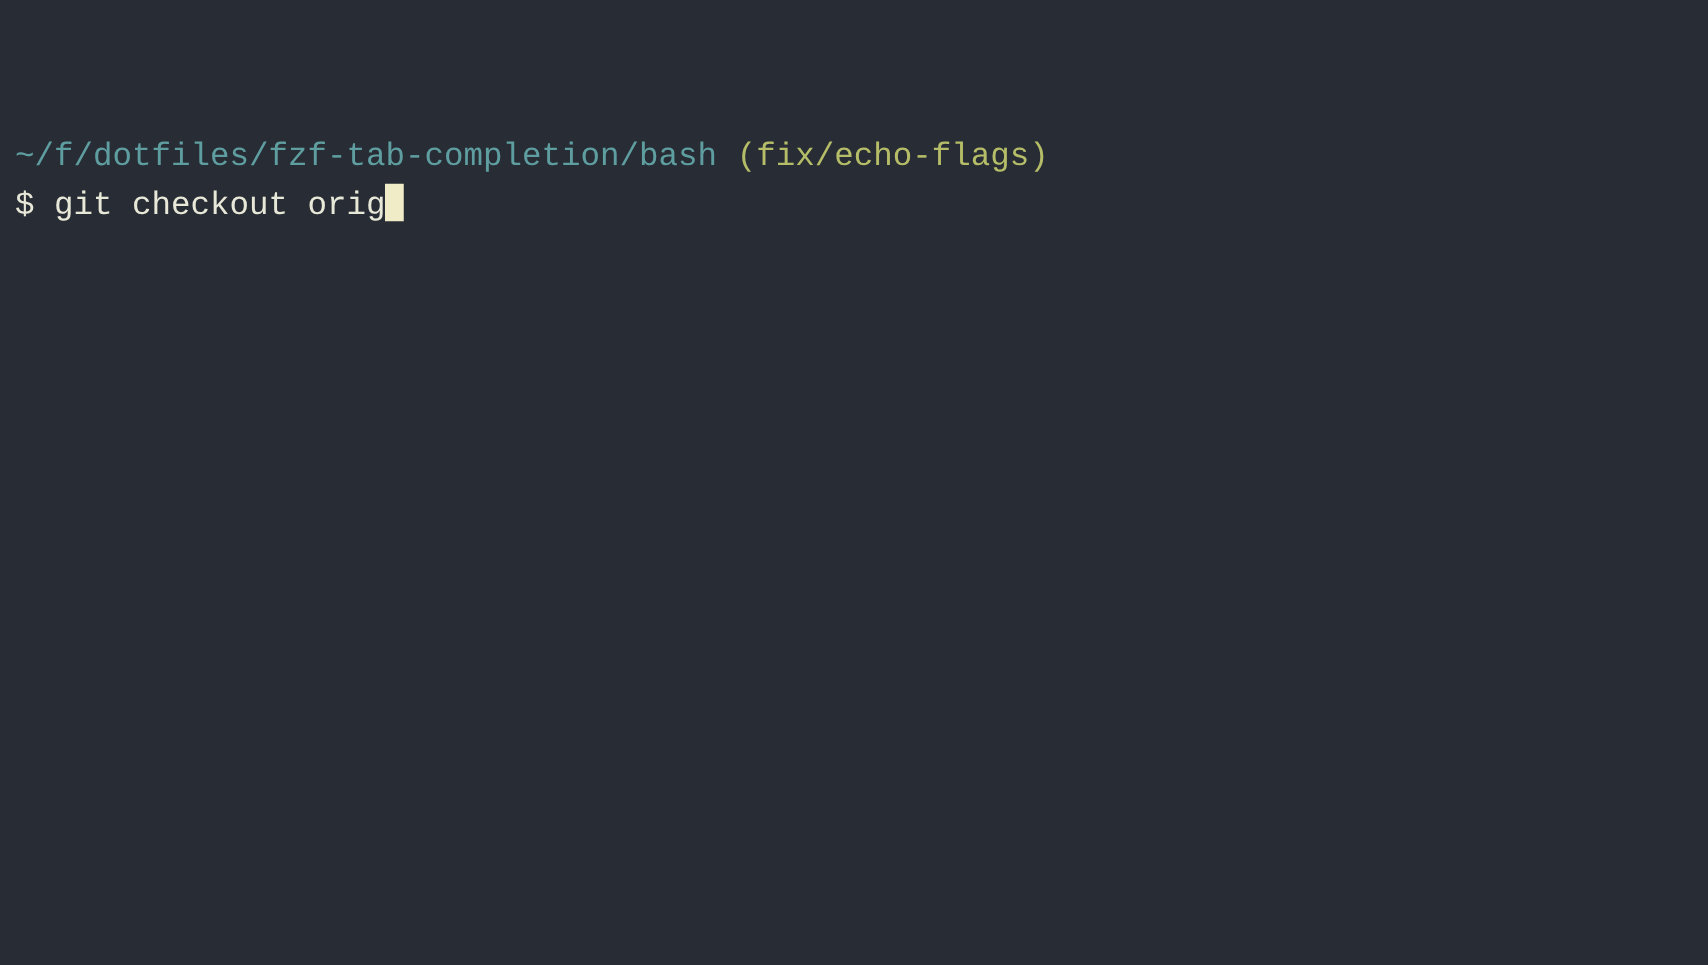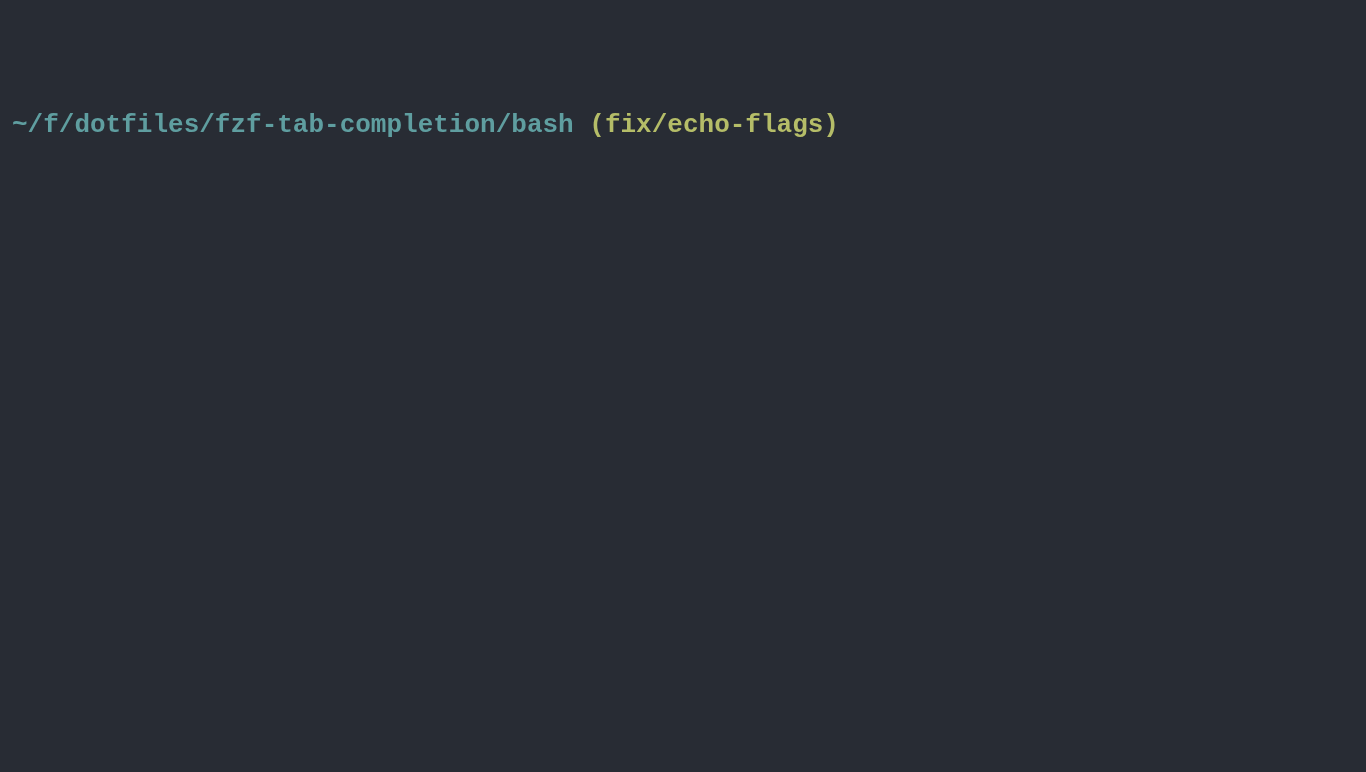--- a/index.html
+++ b/index.html
@@ -12,21 +12,20 @@
       width: 1366px;
       height: 772px;
       font-family: 'Consolas', 'Monaco', 'Courier New', monospace;
       font-size: 26px;
       line-height: 1.5;
       padding: 28px 12px;
       overflow: hidden;
     }
     .terminal {
       white-space: pre;
-      font-weight: bold;
     }
     .path {
       color: #5f9ea0;
     }
     .branch {
       color: #b5bd68;
     }
     .prompt-symbol {
       color: #e8e8d8;
     }
@@ -42,14 +41,14 @@
       margin-bottom: 2px;
     }
     .line {
       display: block;
     }
   </style>
 </head>
 <body>
 
 <div class="terminal">
-  <span class="line"><span class="path">~/f/dotfiles/fzf-tab-completion/bash</span> <span class="branch">(fix/echo-flags)</span></span>
+  <span class="line"><span class="path">~/f/dotfiles/fzf-tab-completion/bash</span> <span class="branch">(fix/echo-flags)</span></span><span class="line"><span class="prompt-symbol">$</span> <span class="command">git checkout orig</span><span class="cursor"></span></span>
 </div>
 
 </body></html>

